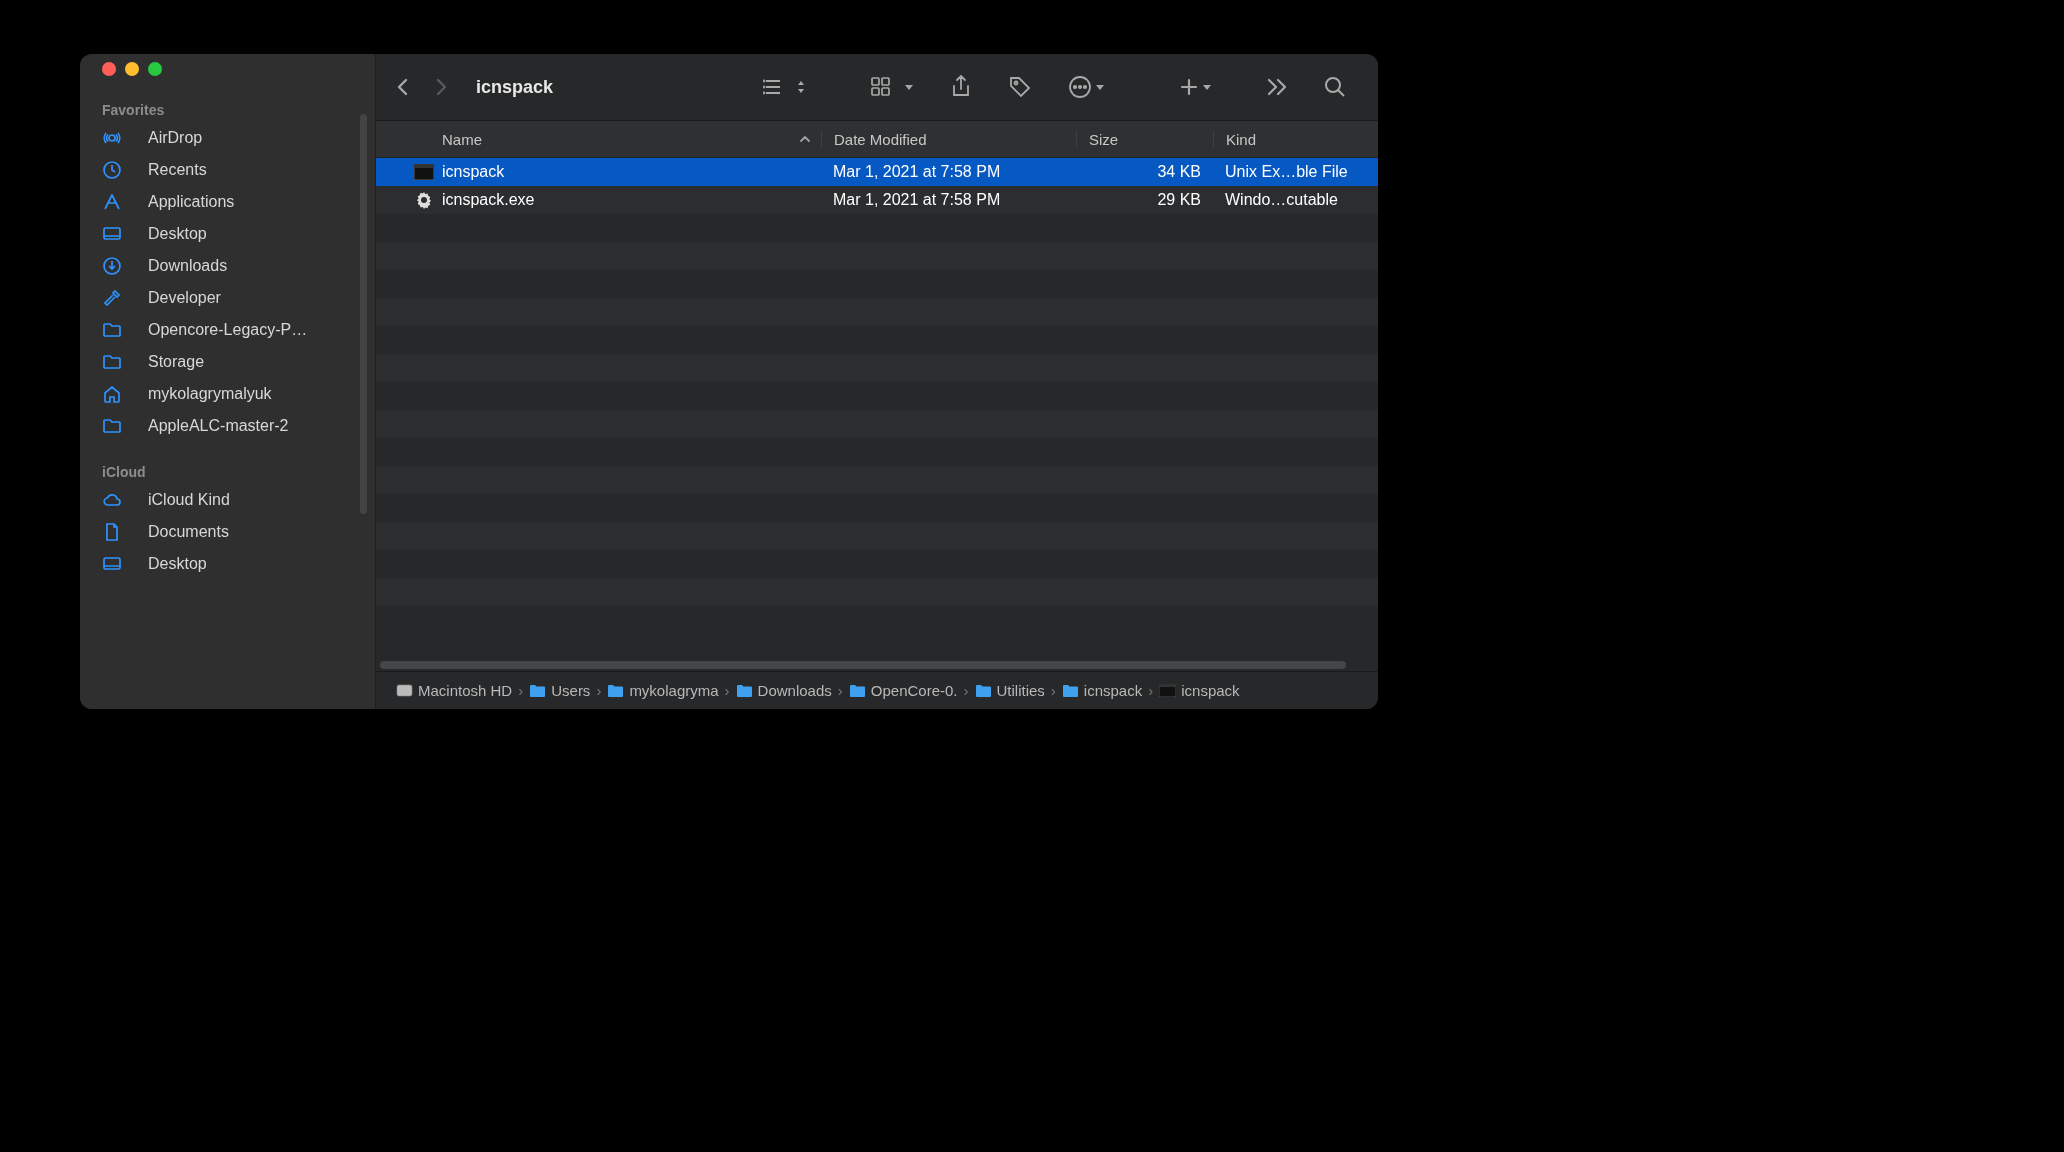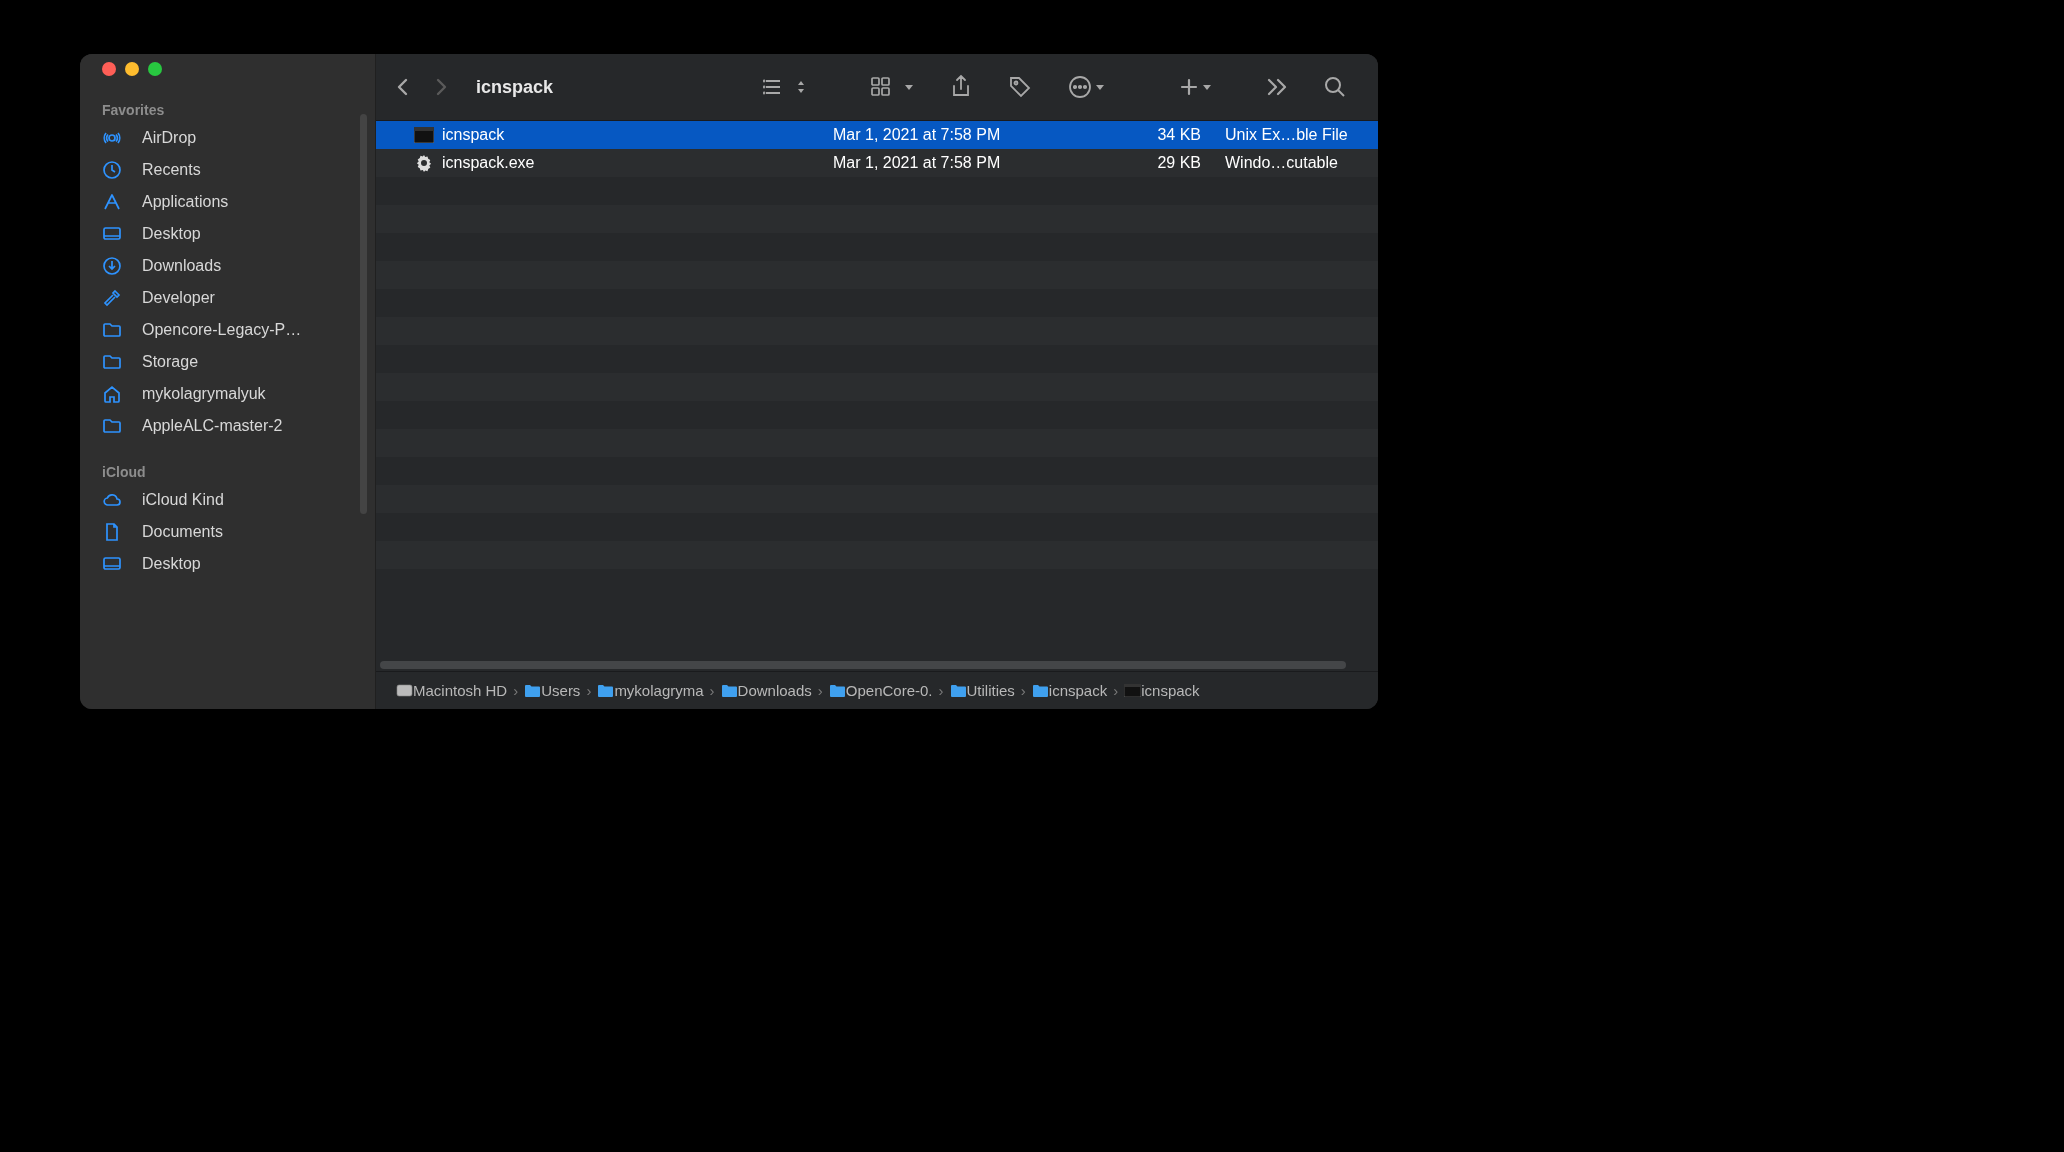--- a/index.html
+++ b/index.html
@@ -51,21 +51,21 @@
     .green { background: #28c840; }
     .sidebar-section-label {
       color: #8d8d8d;
       font-size: 14px;
       font-weight: 600;
       padding: 8px 22px 4px 22px;
     }
     .sidebar-item {
       display: flex;
       align-items: center;
-      gap: 20px;
+      gap: 26px;
       padding: 6px 22px;
       color: #d8d8d8;
       font-size: 16px;
       cursor: pointer;
       white-space: nowrap;
       overflow: hidden;
       text-overflow: ellipsis;
     }
     .sidebar-item .icon {
       width: 20px;
@@ -189,20 +189,21 @@
       padding: 0 20px;
       gap: 6px;
       border-top: 1px solid rgba(0,0,0,0.3);
       font-size: 15px;
       color: #b8b8b8;
       overflow: hidden;
     }
     .path-item {
       display: flex;
       align-items: flex-end;
+      gap: 5px;
       cursor: pointer;
       white-space: nowrap;
     }
     .path-sep { color: #7a7a7a; }
     .path-icon {
       width: 17px;
       height: 17px;
       display: flex;
       align-items: center;
       justify-content: center;
@@ -430,20 +431,33 @@
           </svg>
       </div>
       <div class="toolbar-icon">
         <svg width="22" height="22" viewBox="0 0 22 22" fill="none" stroke="currentColor" stroke-width="2">
             <circle cx="9" cy="9" r="7"></circle>
             <path d="M14 14l6 6"></path>
           </svg>
       </div>
     </div>
 
+    <div class="columns-header">
+      <div class="col-name">
+        <span>Name</span>
+        <span class="sort-arrow">
+          <svg width="12" height="12" viewBox="0 0 12 12" fill="none" stroke="currentColor" stroke-width="1.8" stroke-linecap="round" stroke-linejoin="round">
+              <path d="M2 8l4-4 4 4"></path>
+            </svg>
+        </span>
+      </div>
+      <div class="col-date"><span>Date Modified</span></div>
+      <div class="col-size"><span>Size</span></div>
+      <div class="col-kind"><span>Kind</span></div>
+    </div>
 
     <div class="file-list">
       <div class="file-row selected">
         <div class="file-cell-icon">
           <span class="file-icon">
             <svg width="20" height="16" viewBox="0 0 20 16">
                 <rect x="0" y="0" width="20" height="16" rx="1" fill="#111" stroke="#777" stroke-width="0.8"></rect>
                 <rect x="0" y="0" width="20" height="4" fill="#333"></rect>
               </svg>
           </span>

